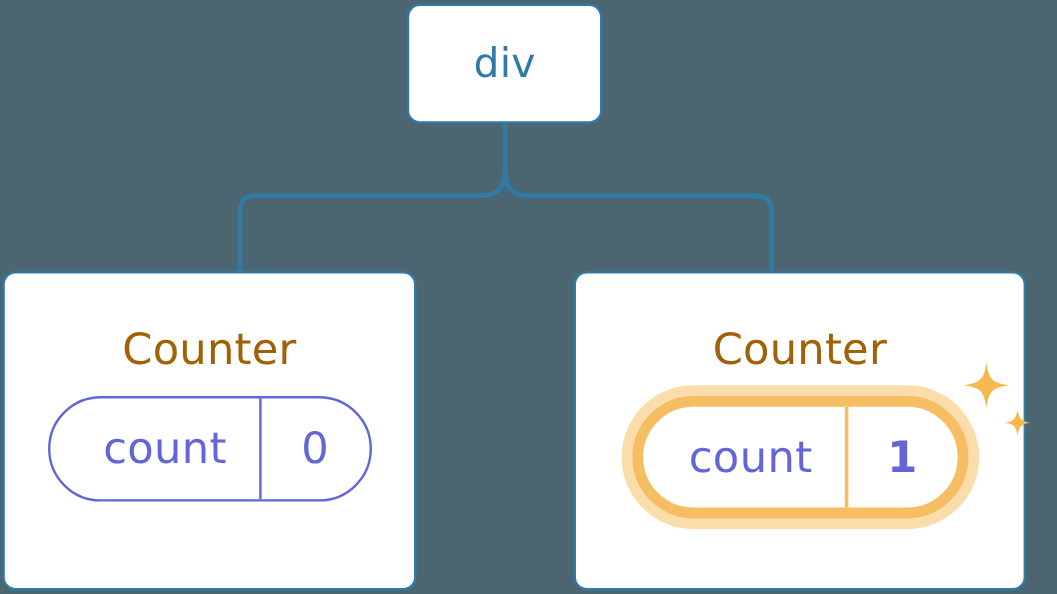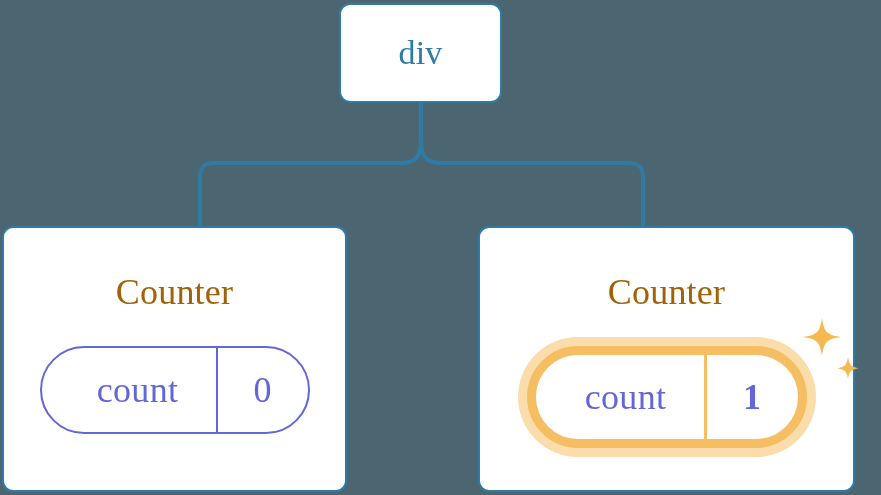--- a/index.html
+++ b/index.html
@@ -11,21 +11,20 @@
     height: 495px;
     overflow: hidden;
     font-family: "DejaVu Sans", "Liberation Sans", sans-serif;
   }
 
   #stage {
     position: relative;
     width: 881px;
     height: 495px;
     background: #4b6670;
-    font-family: Liberation Serif, serif;
   }
 
   
   #connectors {
     position: absolute;
     left: 0;
     top: 0;
     width: 881px;
     height: 495px;
   }
@@ -72,21 +71,21 @@
     font-size: 36px;
     color: #a16207;
     margin-top: 46px;
     line-height: 1;
     letter-spacing: 0.2px;
   }
 
   
   .pill-wrap {
     position: relative;
-    margin-top: 36px;
+    margin-top: 20px;
     display: flex;
     align-items: center;
     justify-content: center;
   }
 
   .pill {
     position: relative;
     display: flex;
     align-items: stretch;
     height: 88px;

